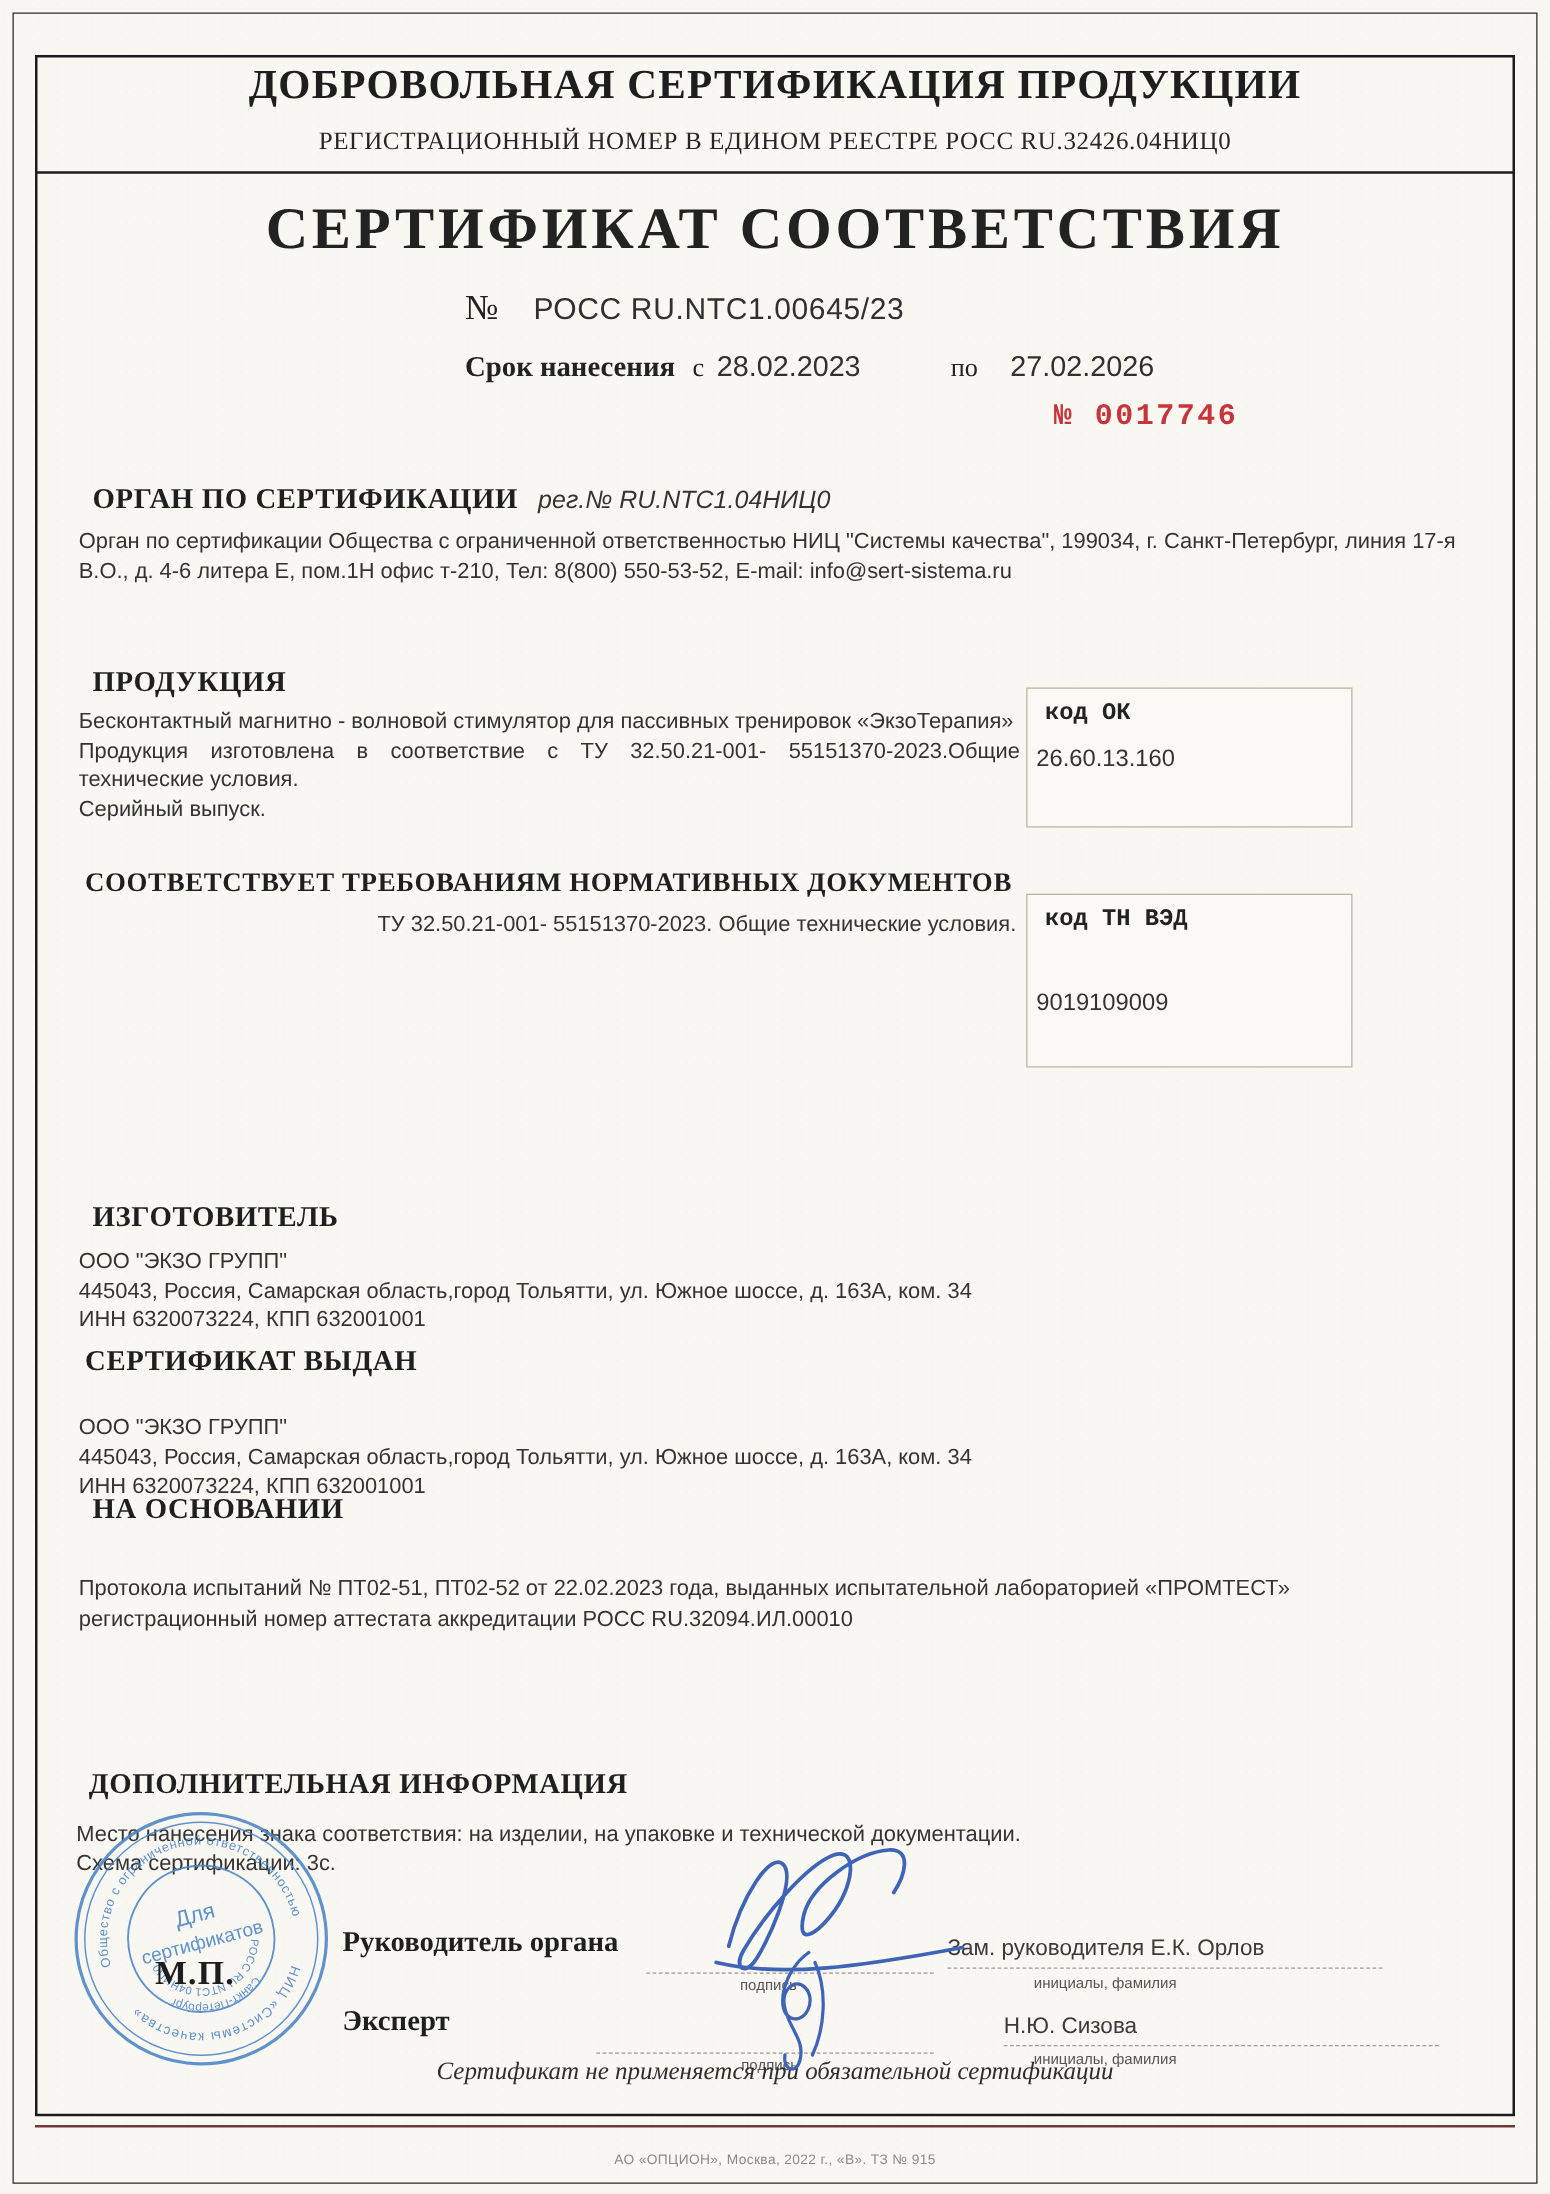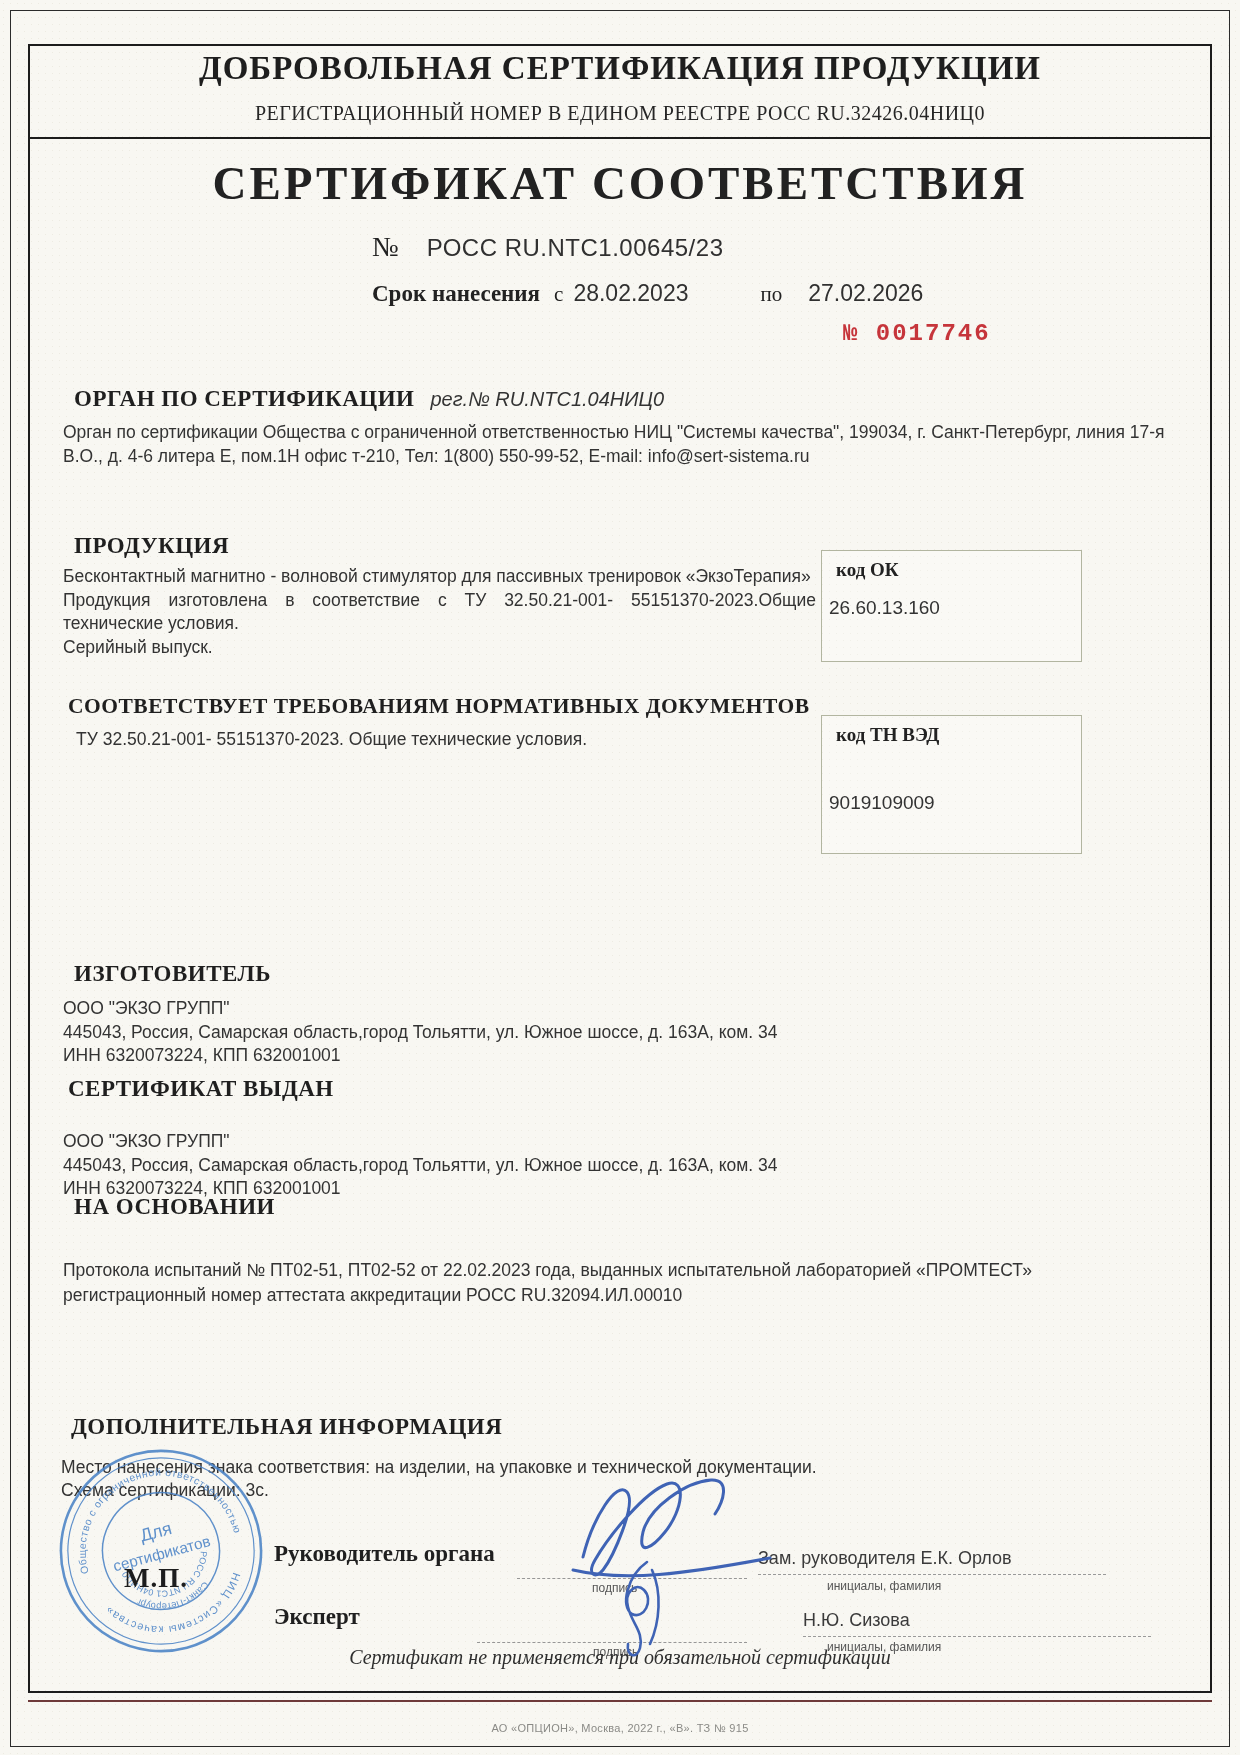--- a/index.html
+++ b/index.html
@@ -31,21 +31,21 @@
   .v-date{font-size:23px;color:#303030;}
   .gap1{margin-left:14px;} .gap2{margin-left:10px;} .gap3{margin-left:72px;} .gap4{margin-left:26px;}
   .serial{left:843px;top:320px;font-family:"Liberation Mono",monospace;font-weight:bold;font-size:24px;letter-spacing:2px;color:#c6353b;}
   .h1s{font-family:"Liberation Serif",serif;font-weight:bold;font-size:23px;letter-spacing:.5px;color:#1f1f1f;}
   .h1s.smaller{font-size:21.5px;}
   .regno{font-size:20px;color:#333;margin-left:16px;font-style:italic;}
   .body-text{font-size:17.5px;line-height:23.5px;color:#333;}
   .body-text p{margin:0;}
   .justify{text-align:justify;}
   .code-box{border:1.5px solid #b2b5a0;background:rgba(255,255,255,.25);}
-  .code-label{font-family:Liberation Serif, serif;font-weight:bold;font-size:19px;color:#222;padding:8px 0 0 14px;}
+  .code-label{font-family:Liberation Mono, monospace;font-weight:bold;font-size:19px;color:#222;padding:8px 0 0 14px;}
   .code-val{font-size:19px;color:#333;padding-left:7px;}
   .sig-title{font-family:"Liberation Serif",serif;font-weight:bold;font-size:23px;color:#1f1f1f;text-align:right;}
   .sig-line{border-bottom:1.5px dashed #979797;}
   .tiny-label{font-size:12px;color:#555;}
   .name-line{font-size:18px;color:#3a3a3a;border-bottom:1.5px dashed #9a9a9a;padding-bottom:5px;}
   .mp{font-family:"Liberation Serif",serif;font-weight:bold;font-size:27px;letter-spacing:1px;color:#1d1d1d;z-index:5;}
   .disclaimer{left:28px;right:28px;top:1646px;text-align:center;font-family:"Liberation Serif",serif;font-style:italic;font-size:20px;color:#2e2e2e;}
   .print-info{left:28px;right:28px;top:1722px;text-align:center;font-size:11px;color:#8a8a86;letter-spacing:.3px;}
   .stamp-svg{z-index:3;opacity:.88;}
   .sig-svg{z-index:4;}
@@ -70,35 +70,35 @@
 
   <div class="abs validity-row">
     <span class="validity-label">Срок нанесения</span><span class="vl-small gap1">с</span><span class="v-date gap2">28.02.2023</span><span class="vl-small gap3">по</span><span class="v-date gap4">27.02.2026</span>
   </div>
 
   <div class="abs serial">№ 0017746</div>
 
   <div class="abs" style="left:74px;top:386px;white-space:nowrap;">
     <span class="h1s">ОРГАН ПО СЕРТИФИКАЦИИ</span><span class="regno">рег.№ RU.NTC1.04НИЦ0</span>
   </div>
-  <div class="abs body-text" style="left:63px;top:420px;width:1108px;line-height:24px;">Орган по сертификации Общества с ограниченной ответственностью НИЦ "Системы качества", 199034, г. Санкт-Петербург, линия 17-я В.О., д. 4-6 литера Е, пом.1Н офис т-210, Тел: 1(800) 550-99-52, E-mail: info@sert-sistema.ru</div>
+  <div class="abs body-text" style="left:63px;top:420px;width:1108px;line-height:24px;">Орган по сертификации Общества с ограниченной ответственностью НИЦ "Системы качества", 199034, г. Санкт-Петербург, линия 17-я В.О., д. 4-6 литера Е, пом.1Н офис т-210, Тел: 8(800) 550-53-52, E-mail: info@sert-sistema.ru</div>
 
   <div class="abs h1s" style="left:74px;top:533px;">ПРОДУКЦИЯ</div>
   <div class="abs body-text" style="left:63px;top:565px;width:753px;">
     <p class="justify">Бесконтактный магнитно - волновой стимулятор для пассивных тренировок «ЭкзоТерапия»</p>
     <p class="justify">Продукция изготовлена в соответствие с ТУ 32.50.21-001- 55151370-2023.Общие технические условия.</p>
     <p>Серийный выпуск.</p>
   </div>
   <div class="abs code-box" style="left:821px;top:550px;width:259px;height:110px;">
     <div class="code-label">код ОК</div>
     <div class="code-val" style="margin-top:16px;">26.60.13.160</div>
   </div>
 
   <div class="abs h1s smaller" style="left:68px;top:694px;">СООТВЕТСТВУЕТ ТРЕБОВАНИЯМ НОРМАТИВНЫХ ДОКУМЕНТОВ</div>
-  <div class="abs body-text" style="left:76px;top:728px;width:750px;">ТУ 32.50.21-001- 55151370-2023. Общие технические условия.</div>
+  <div class="abs body-text" style="left:63px;top:728px;width:750px;text-align:right;">ТУ 32.50.21-001- 55151370-2023. Общие технические условия.</div>
   <div class="abs code-box" style="left:821px;top:715px;width:259px;height:137px;">
     <div class="code-label">код ТН ВЭД</div>
     <div class="code-val" style="margin-top:46px;">9019109009</div>
   </div>
 
   <div class="abs h1s" style="left:74px;top:961px;">ИЗГОТОВИТЕЛЬ</div>
   <div class="abs body-text" style="left:63px;top:997px;width:1090px;">
     <p>ООО "ЭКЗО ГРУПП"</p>
     <p>445043, Россия, Самарская область,город Тольятти, ул. Южное шоссе, д. 163А, ком. 34</p>
     <p>ИНН 6320073224, КПП 632001001</p>

